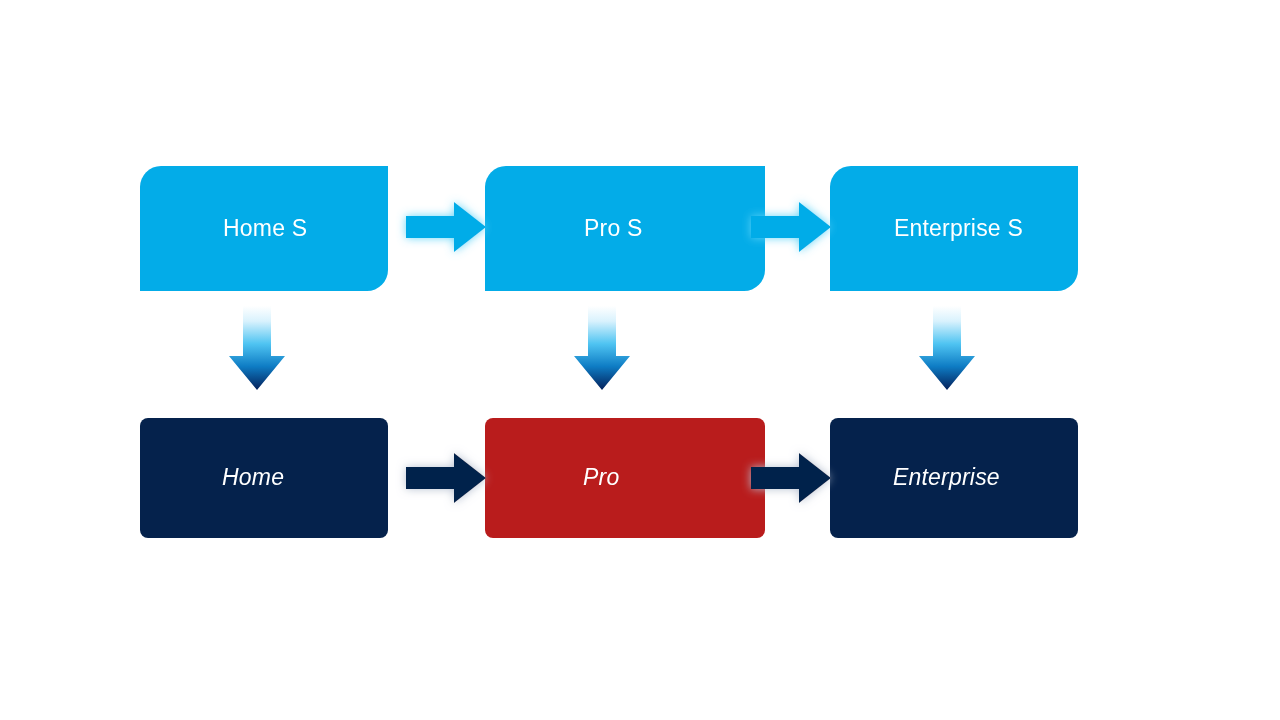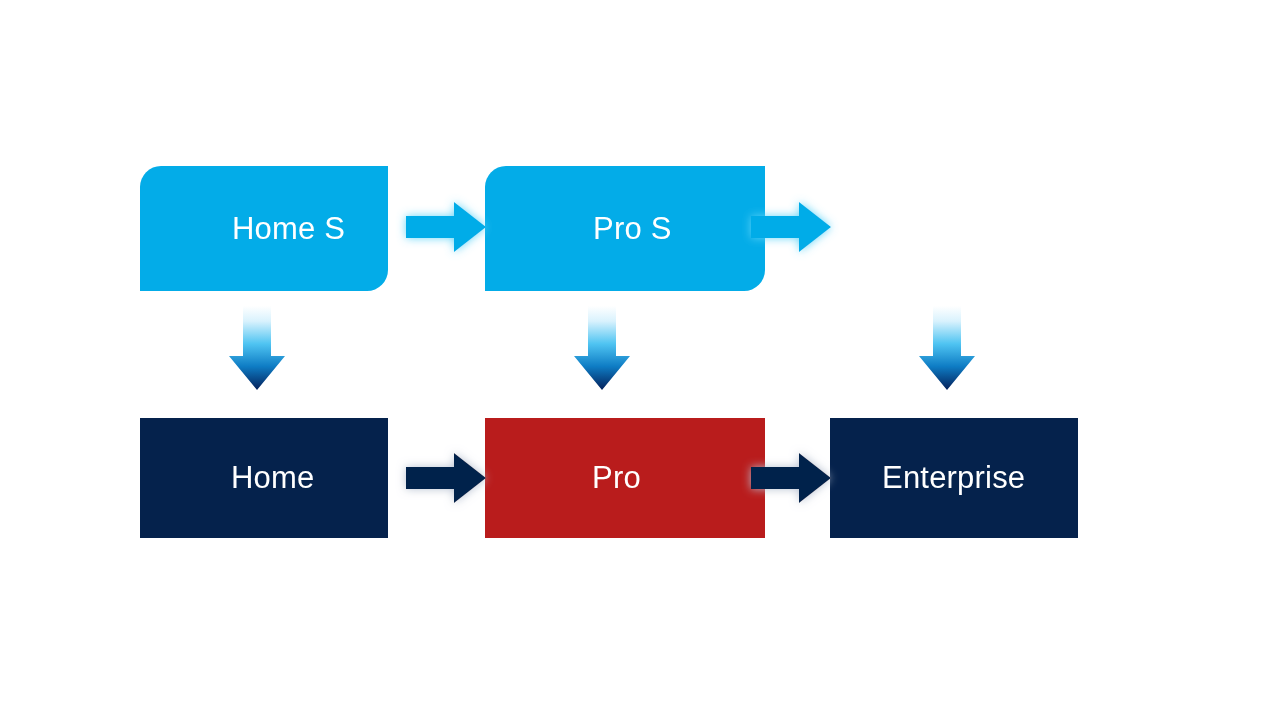--- a/index.html
+++ b/index.html
@@ -25,52 +25,52 @@
 
   
   .node {
     position: absolute;
     display: flex;
     align-items: center;
     box-sizing: border-box;
   }
   .node-label {
     color: #ffffff;
-    font-size: 31px;
+    font-size: 23px;
     font-weight: 400;
     letter-spacing: 0.2px;
     line-height: 1.2;
     white-space: nowrap;
-    margin-left: 9px;
   }
 
   
   .node-top {
     background: #03ACE8;
     border-radius: 21px 0 21px 0;
   }
   
   .node-bottom {
     background: #05224C;
-    border-radius: 0;
+    border-radius: 8px;
+    font-style: italic;
   }
 
   .r1 { top: 166px; height: 125px; }
   .r2 { top: 418px; height: 120px; }
 
   .c1 { left: 140px;  width: 248px; }
   .c2 { left: 485px;  width: 280px; }
   .c3 { left: 830px;  width: 248px; }
 
   .pad1 { padding-left: 83px; }
   .pad2 { padding-left: 99px; }
   .pad3 { padding-left: 64px; }
   .pad4 { padding-left: 82px; }
   .pad5 { padding-left: 98px; }
-  .pad6 { padding-left: 43px; }
+  .pad6 { padding-left: 63px; }
 
   
   .arrow {
     position: absolute;
     pointer-events: none;
   }
   .arrow svg { display: block; overflow: visible; }
 
   .arr-h1 { left: 402px; top: 196px; width: 88px; height: 62px; }
   .arr-h2 { left: 747px; top: 196px; width: 88px; height: 62px; }
@@ -87,20 +87,23 @@
 <div id="canvas" style="background: rgb(255, 255, 255);">
 
   <div class="node node-top r1 c1 pad1" style="background: rgb(3, 172, 232);">
     <span class="node-label" style="color: rgb(255, 255, 255);">Home S</span>
   </div>
 
   <div class="node node-top r1 c2 pad2" style="background: rgb(3, 172, 232);">
     <span class="node-label" style="color: rgb(255, 255, 255);">Pro S</span>
   </div>
 
+  <div class="node node-top r1 c3 pad3" style="background: rgb(3, 172, 232);">
+    <span class="node-label" style="color: rgb(255, 255, 255);">Enterprise S</span>
+  </div>
 
   <div class="node node-bottom r2 c1 pad4" style="background: rgb(5, 34, 76);">
     <span class="node-label" style="color: rgb(255, 255, 255);">Home</span>
   </div>
 
   <div class="node node-bottom r2 c2 pad5" style="background: #b91c1c;">
     <span class="node-label" style="color: rgb(255, 255, 255);">Pro</span>
   </div>
 
   <div class="node node-bottom r2 c3 pad6" style="background: rgb(5, 34, 76);">

